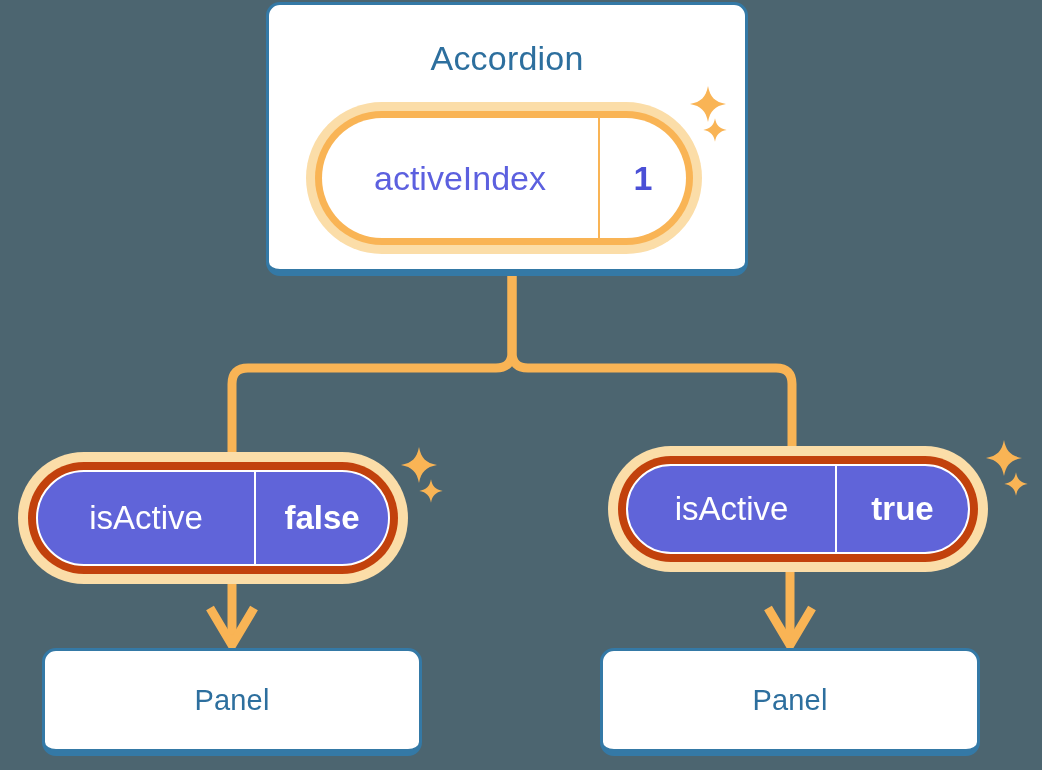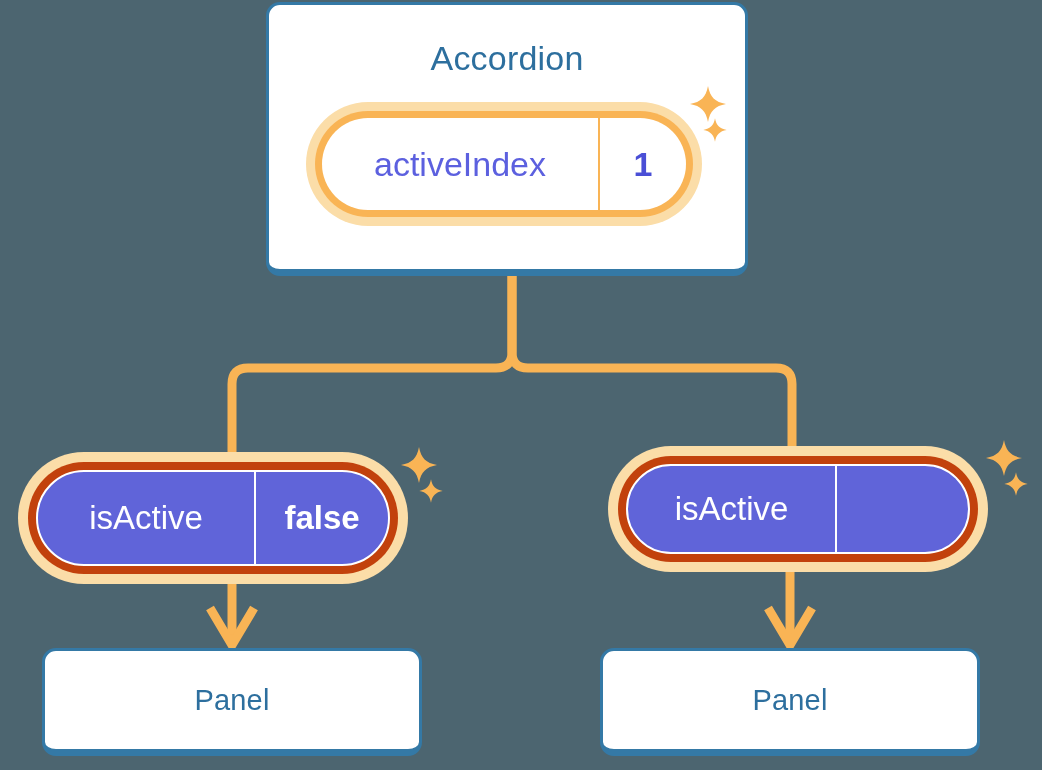--- a/index.html
+++ b/index.html
@@ -88,21 +88,21 @@
     justify-content: center;
     box-sizing: border-box;
     white-space: nowrap;
   }
 
   
   #pill-active-index {
     left: 306px;
     top: 102px;
     width: 396px;
-    height: 124px;
+    height: 152px;
     background: #fbdda8;
     padding: 9px;
   }
   #pill-active-index .pill-inner {
     background: #f9b455;
     padding: 7px;
   }
   #pill-active-index .pill-face {
     display: flex;
     width: 100%;
@@ -253,20 +253,21 @@
   </div>
 
   <div class="card panel-card" id="panel-left">
     <div class="card-title">Panel</div>
   </div>
 
   <div class="pill pill-dark" id="pill-is-active-right">
     <div class="pill-ring">
       <div class="pill-face">
         <div class="pill-key">isActive</div>
+        <div class="pill-val">true</div>
       </div>
     </div>
   </div>
 
   <div class="sparkle" style="left:984px; top:438px;">
     <svg width="40" height="40" viewBox="0 0 40 40">
       <path d="M20 2 C22 13 27 18 38 20 C27 22 22 27 20 38 C18 27 13 22 2 20 C13 18 18 13 20 2 Z" fill="#f9b455"></path>
     </svg>
   </div>
   <div class="sparkle" style="left:1003px; top:471px;">

